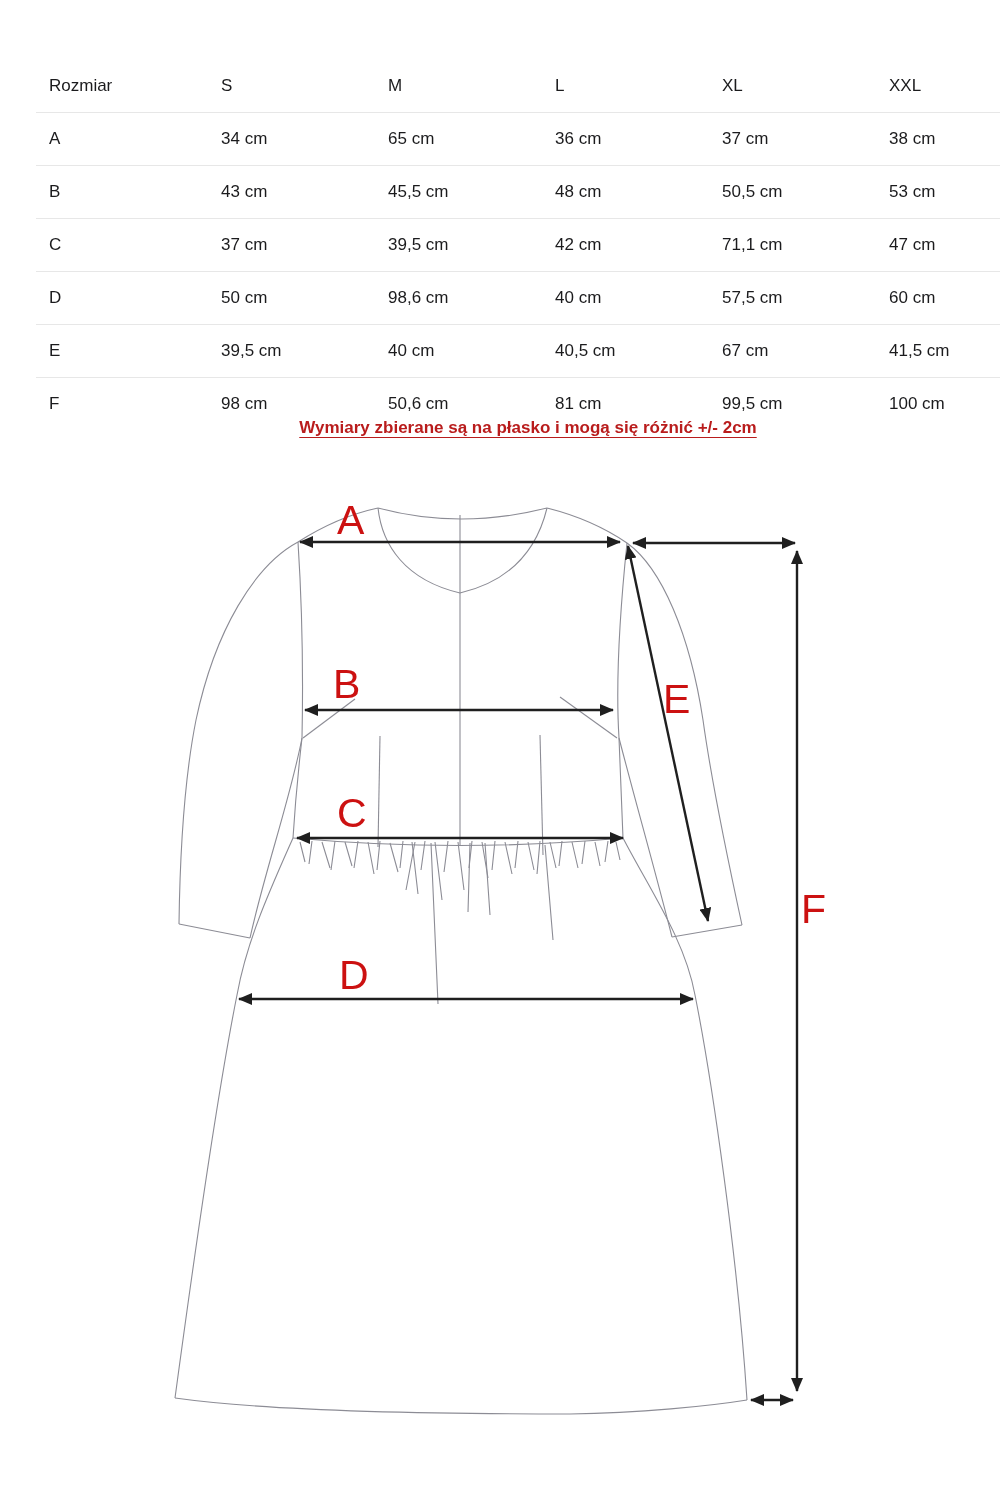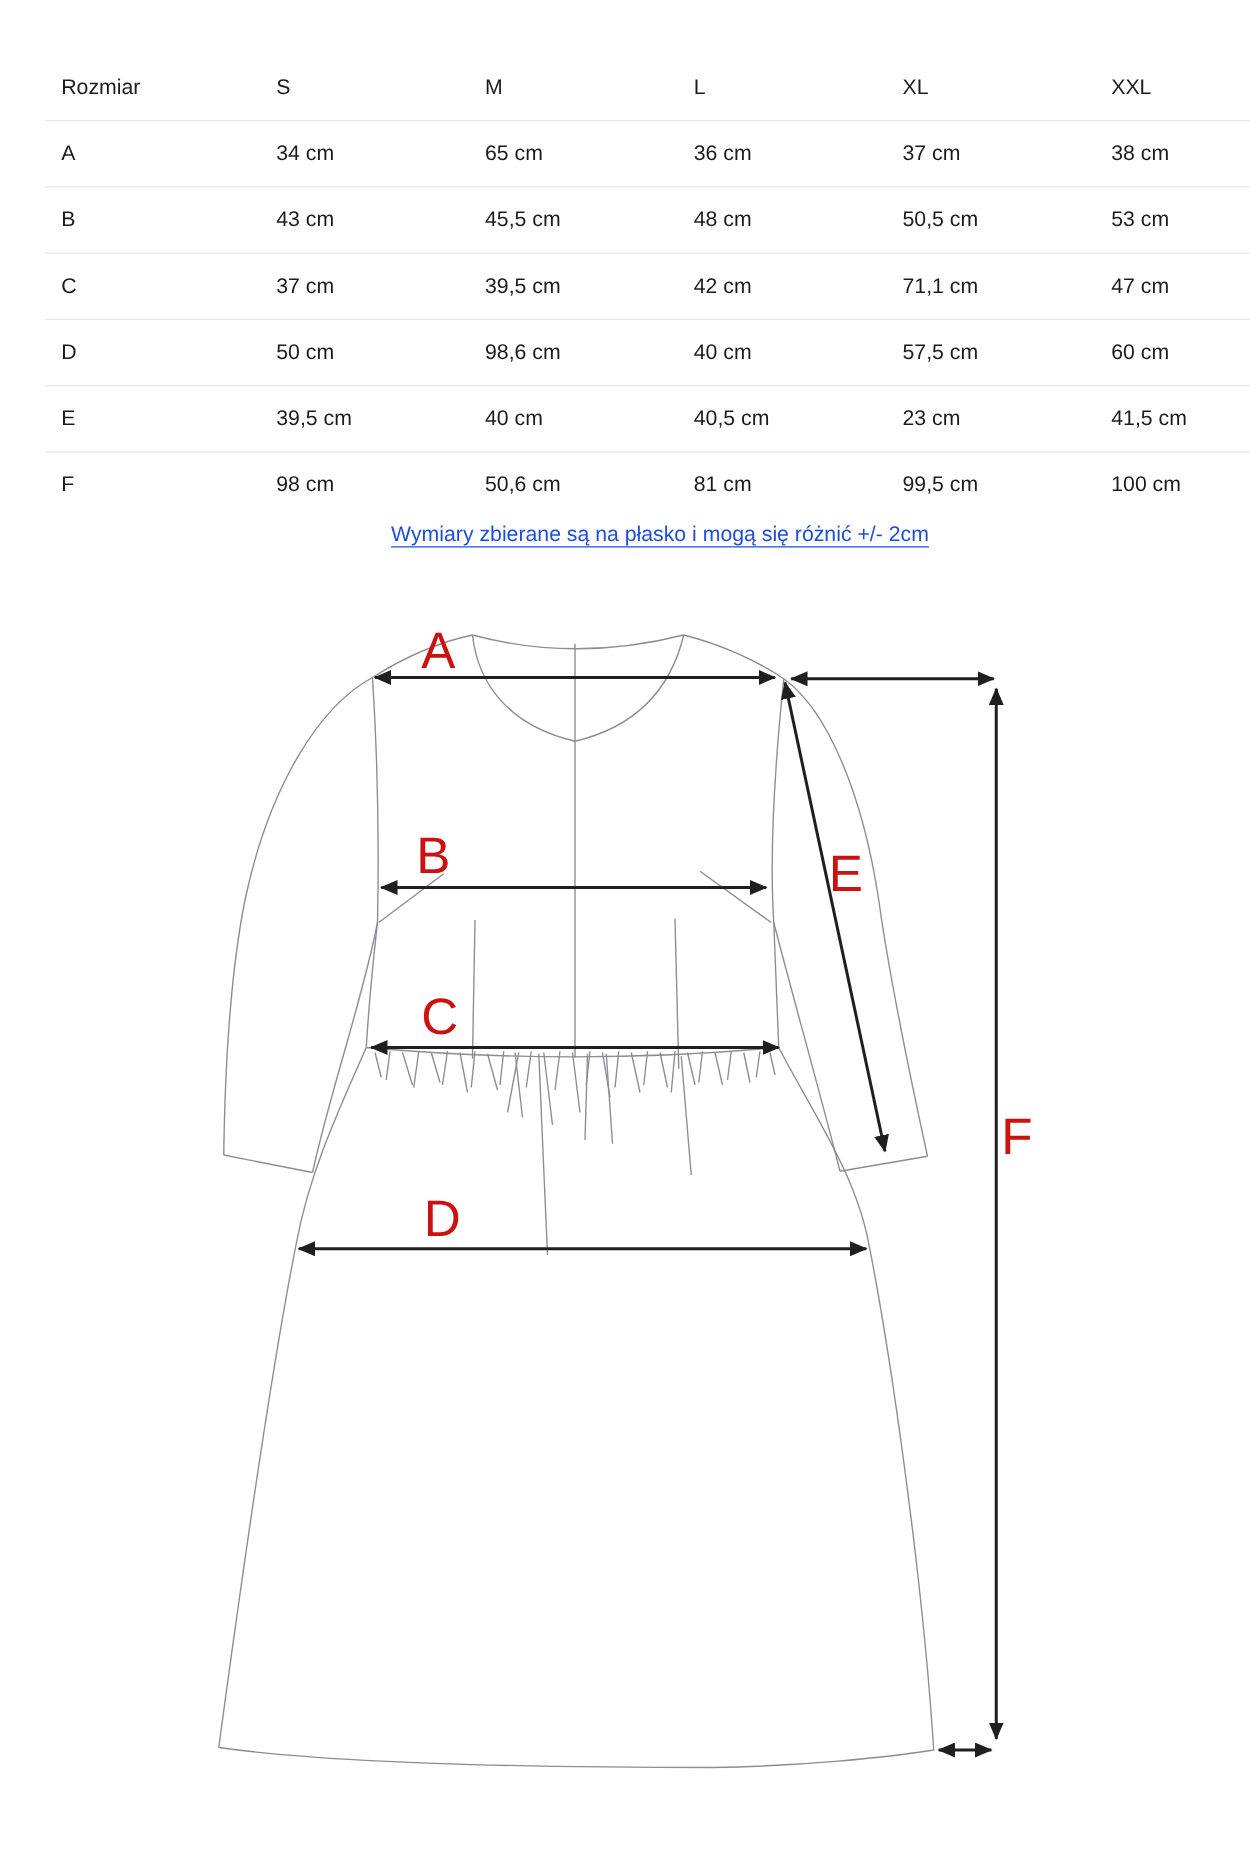--- a/index.html
+++ b/index.html
@@ -1,38 +1,39 @@
 <!DOCTYPE html>
 <html><head>
 <meta charset="utf-8">
 <style>
   html,body{margin:0;padding:0;}
   body{
     width:1000px;height:1500px;position:relative;background:#ffffff;
     font-family:"Liberation Sans", sans-serif;color:#1b1b1d;
     -webkit-font-smoothing:antialiased;overflow:hidden;
   }
-  .size-table-wrap{position:absolute;left:36px;top:44px;width:941px;}
+  .size-table-wrap{position:absolute;left:36px;top:60px;width:941px;}
   table.size-table{width:100%;border-collapse:collapse;table-layout:fixed;}
   table.size-table col.c0{width:172px;}
   table.size-table col.cn{width:167px;}
   table.size-table th, table.size-table td{
     text-align:left;font-weight:400;font-size:17px;color:#1b1b1d;
     padding:0 0 0 13px;height:52px;vertical-align:middle;white-space:nowrap;
   }
   table.size-table thead th{border-bottom:1px solid #e7e7e7;}
   table.size-table tbody tr{border-bottom:1px solid #e7e7e7;}
   table.size-table tbody tr:last-child{border-bottom:none;}
   .note-row{
     position:absolute;left:0;top:418px;width:1000px;text-align:center;
     padding-left:56px;box-sizing:border-box;
   }
   .note-row span{
-    font-size:17px;color:#1d4ed8;text-decoration:underline;
+    font-size:17px;color:#b91c1c;text-decoration:underline;
     text-underline-offset:4px;
+    font-weight:bold;
   }
   svg.diagram{position:absolute;left:0;top:470px;}
   .measure-letter{
     font-family:"Liberation Sans", sans-serif;
     font-size:41px;fill:#cc1111;
   }
 </style>
 </head>
 <body>
 
@@ -87,21 +88,21 @@
         <td>98,6 cm</td>
         <td>40 cm</td>
         <td>57,5 cm</td>
         <td>60 cm</td>
       </tr>
       <tr>
         <td>E</td>
         <td>39,5 cm</td>
         <td>40 cm</td>
         <td>40,5 cm</td>
-        <td>23 cm</td>
+        <td>67 cm</td>
         <td>41,5 cm</td>
       </tr>
       <tr>
         <td>F</td>
         <td>98 cm</td>
         <td>50,6 cm</td>
         <td>81 cm</td>
         <td>99,5 cm</td>
         <td>100 cm</td>
       </tr>

